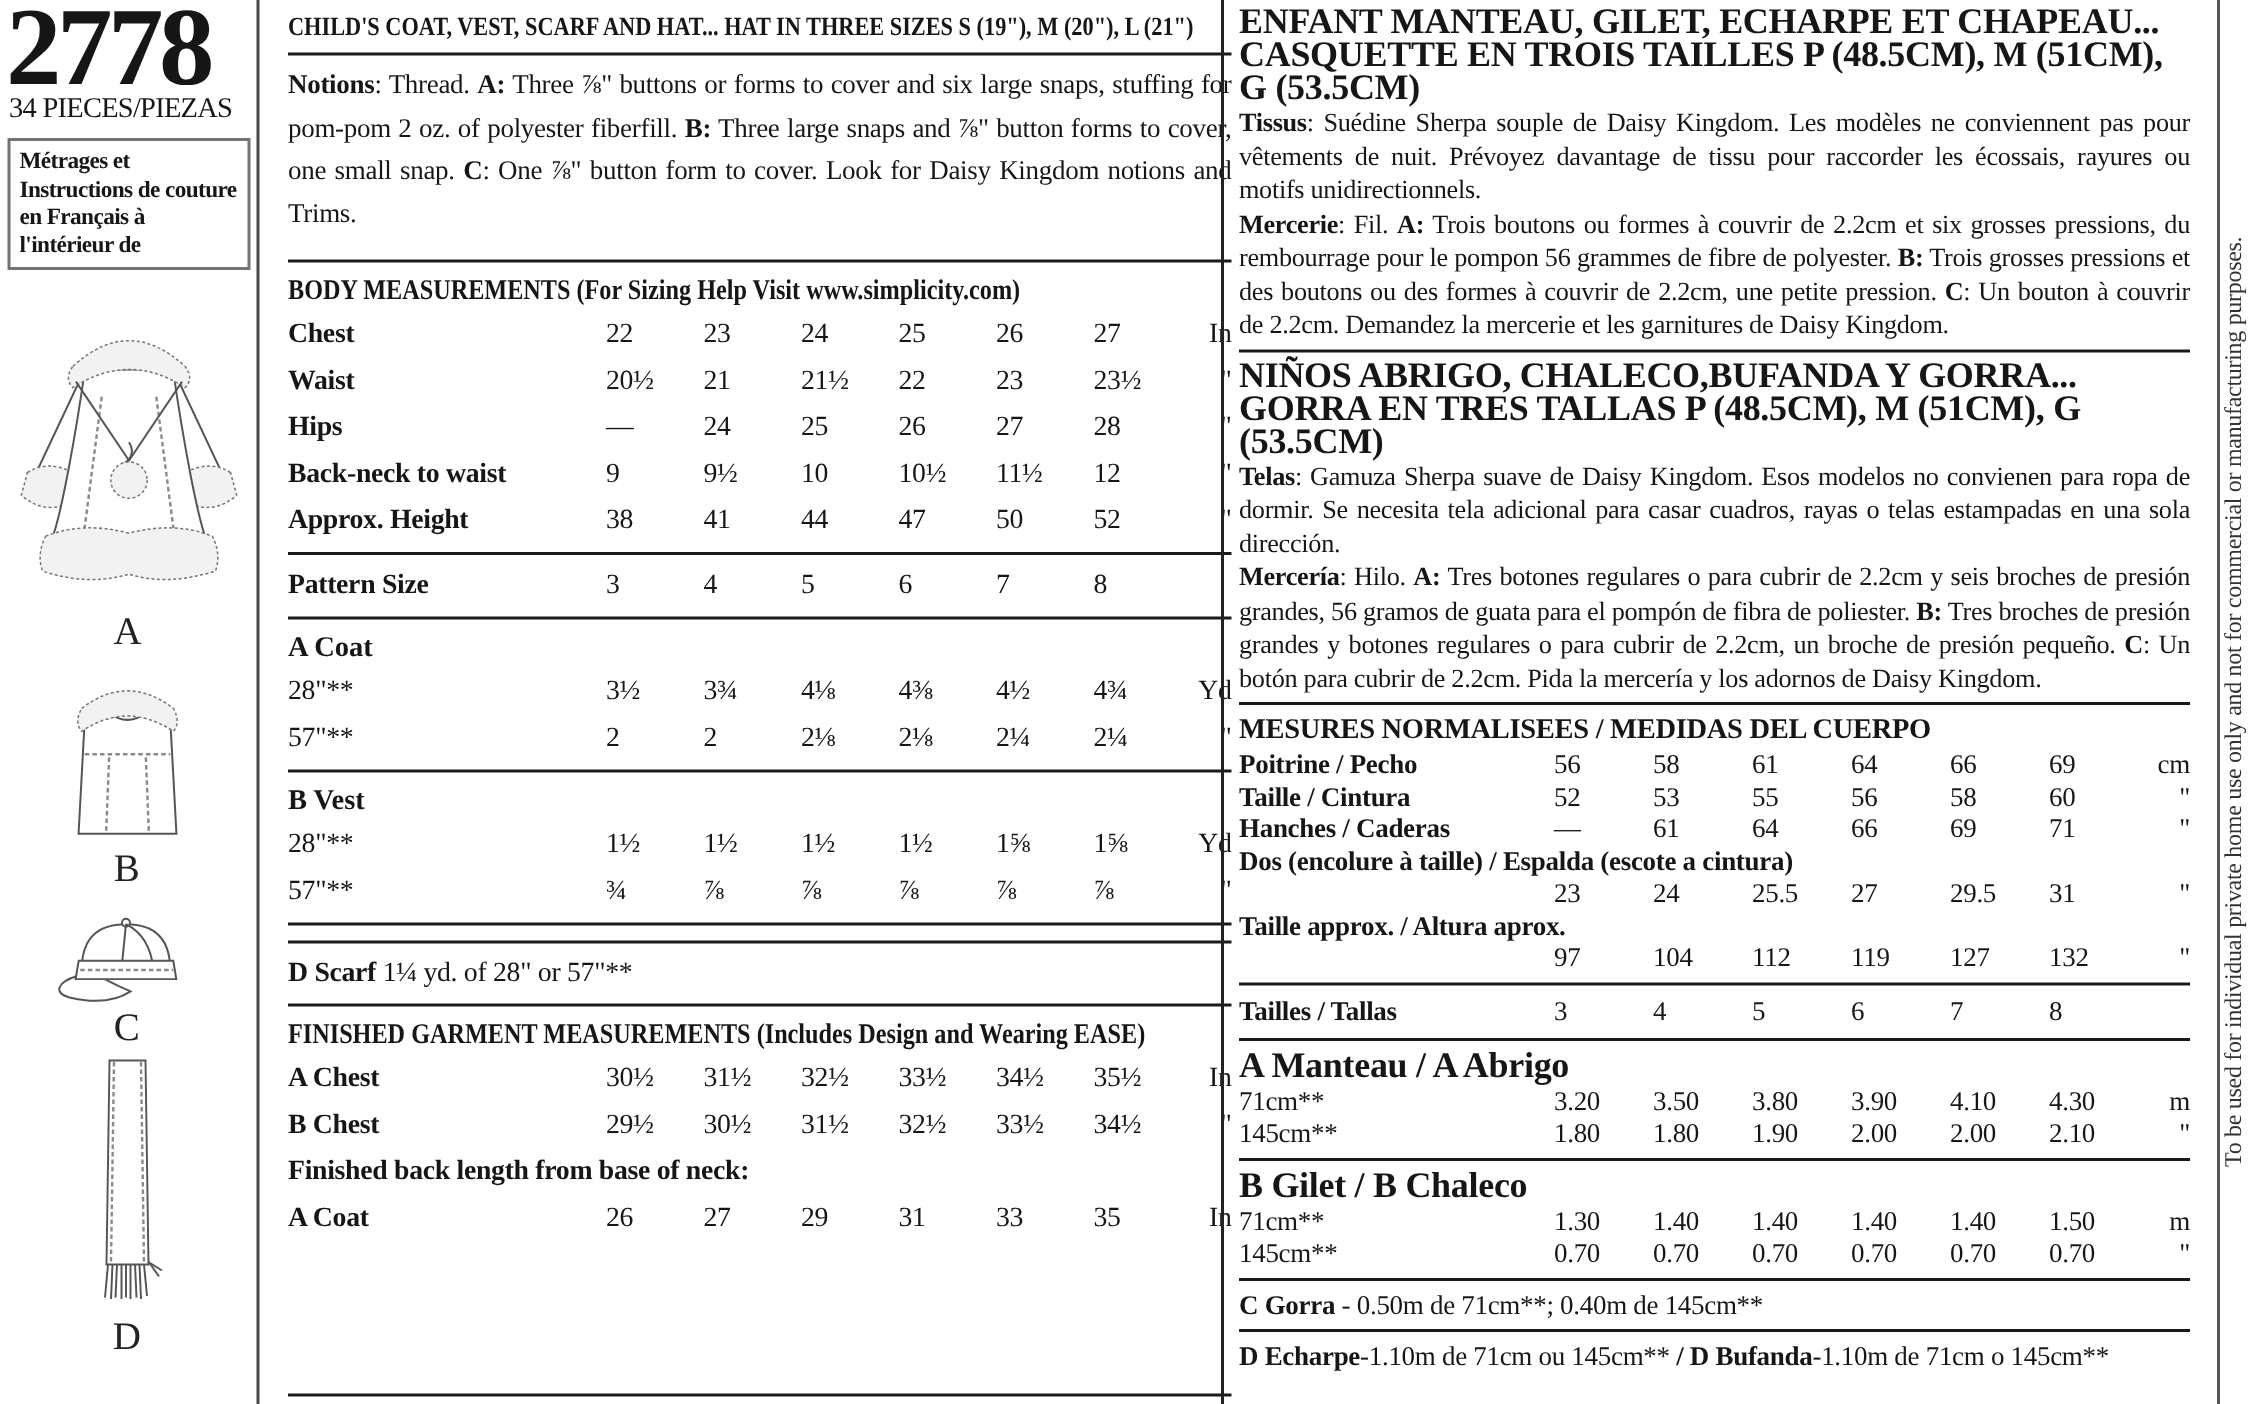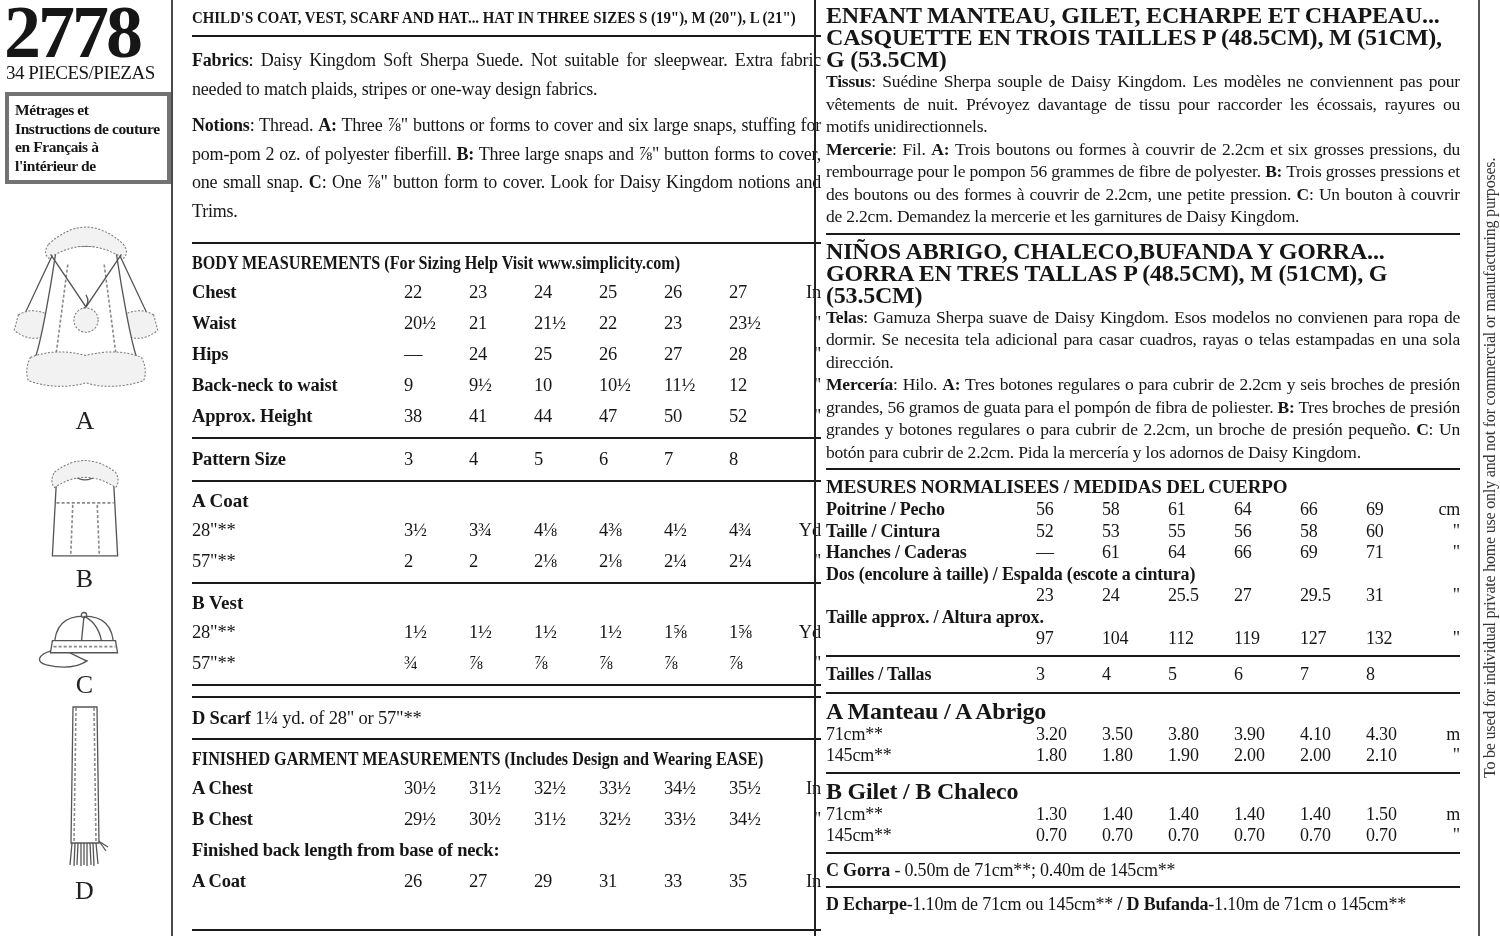--- a/index.html
+++ b/index.html
@@ -10,21 +10,21 @@
   
   .vline{position:absolute;top:0;height:936px;background:#4a4a4a;}
   .vline.l1{left:171px;width:2px;}
   .vline.l2{left:814px;width:2px;background:#222;}
   .vline.l3{left:1478px;width:2px;background:#555;}
 
   
   .strip{position:absolute;left:0;top:0;width:171px;height:936px;}
   .pattern-number{position:absolute;left:4px;top:-10px;font-size:74px;font-weight:bold;letter-spacing:-3px;}
   .pieces{position:absolute;left:6px;top:62px;font-size:19px;letter-spacing:-0.5px;white-space:nowrap;}
-  .french-box{position:absolute;left:5px;top:92px;width:146px;border:4px solid #737373;
+  .french-box{position:absolute;left:5px;top:92px;width:146px;border:2px solid #737373;
     padding:5px 6px;font-weight:bold;font-size:15.5px;letter-spacing:-0.4px;line-height:1.2;}
   .fig{position:absolute;text-align:center;}
   .fig svg{display:block;margin:0 auto;}
   .fig .cap{font-size:26px;color:#222;margin-top:2px;letter-spacing:1px;}
   .fur{fill:#f2f2f2;stroke:#777;stroke-width:1;stroke-dasharray:2 1.6;}
   .ln{fill:#ffffff;stroke:#555;stroke-width:1.3;}
   .seam{fill:none;stroke:#8a8a8a;stroke-width:1.6;stroke-dasharray:3 2;}
   .wire{fill:none;stroke:#555;stroke-width:1.3;}
 
   
@@ -133,21 +133,20 @@
       <div class="cap">D</div>
     </figure>
   </aside>
 
   <div class="vline l1"></div>
 
   <main class="col col-en">
     <div class="en-title"><span class="cond">CHILD'S COAT, VEST, SCARF AND HAT... HAT IN THREE SIZES S (19"), M (20"), L (21")</span></div>
     <div class="rule mt0"></div>
 
-    <p class="para" style="margin:4px 0 8px;"><b>Fabrics</b><span>: Daisy Kingdom Soft Sherpa Suede. Not suitable for sleepwear. Extra fabric needed to match plaids, stripes or one-way design fabrics.</span></p>
     <p class="para" style="margin:0 0 12px;"><b>Notions</b><span>: Thread. </span><b>A:</b><span> Three ⅞" buttons or forms to cover and six large snaps, stuffing for pom-pom 2 oz. of polyester fiberfill. </span><b>B:</b><span> Three large snaps and ⅞" button forms to cover, one small snap. </span><b>C</b><span>: One ⅞" button form to cover. Look for Daisy Kingdom notions and Trims.</span></p>
 
     <div class="rule"></div>
     <div class="sec-head"><span class="cond">BODY MEASUREMENTS (For Sizing Help Visit www.simplicity.com)</span></div>
 
     <div class="trow">
         <span class="tl">Chest</span>
         <span class="tv">22</span>
         <span class="tv">23</span>
         <span class="tv">24</span>

